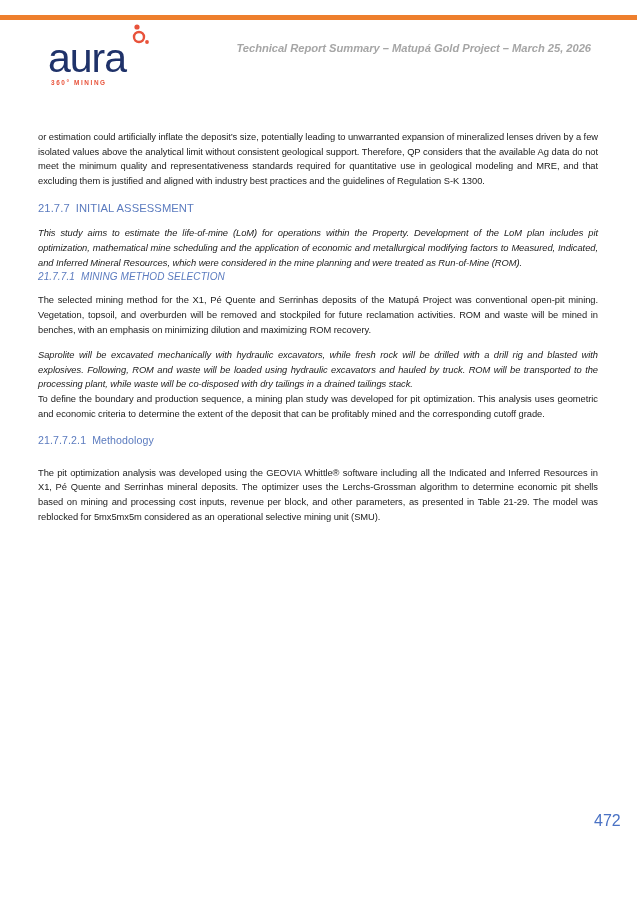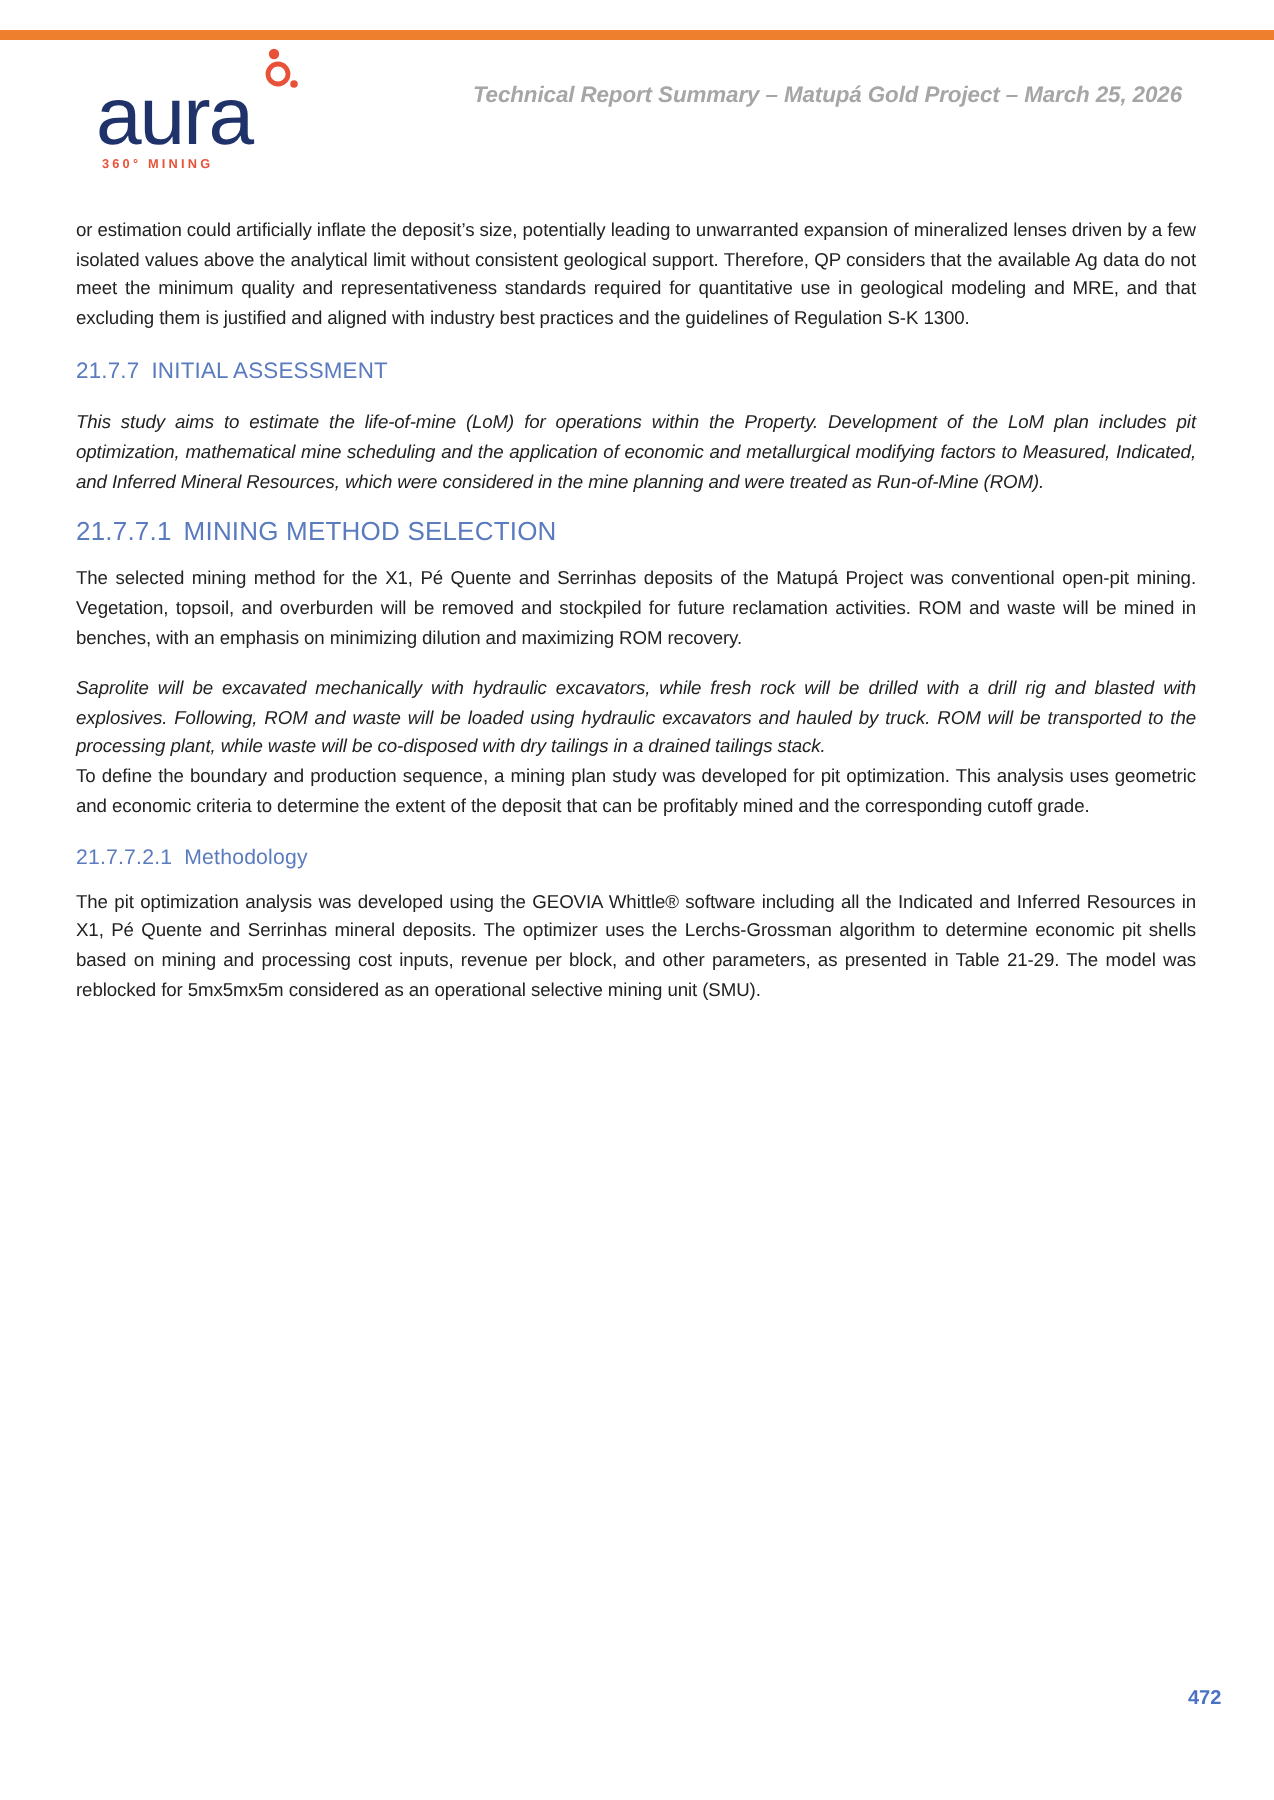--- a/index.html
+++ b/index.html
@@ -7,29 +7,29 @@
          font-family: "Liberation Sans", sans-serif; color: #1a1a1a; }
   .topbar { position: absolute; left: 0; top: 15px; width: 637px; height: 5px; background: #ee7f2d; }
   .logo { position: absolute; left: 48px; top: 20px; width: 120px; height: 66px; }
   .logo-word { position: absolute; left: 0; top: 18px; font-family: "Liberation Sans", sans-serif;
                font-size: 41px; letter-spacing: -1px; color: #1f3269; line-height: 1; font-weight: normal; }
   .logo-tag { position: absolute; left: 3px; top: 59px; font-size: 6.4px; letter-spacing: 1.6px;
               color: #e8523a; font-weight: bold; }
   .logo-mark { position: absolute; left: 83px; top: 0; width: 30px; height: 30px; }
   .header-title { position: absolute; right: 46px; top: 42px; font-size: 11.2px; font-weight: bold;
                   color: #a6a6a6; letter-spacing: -0.05px; white-space: nowrap; font-style: italic; }
-  .content { position: absolute; left: 38px; top: 108px; width: 560px; }
+  .content { position: absolute; left: 38px; top: 130px; width: 560px; }
   p { margin: 0; font-size: 9.35px; line-height: 14.7px; text-align: justify; color: #222; letter-spacing: -0.05px; }
   .gap { margin-top: 10.5px; font-style: italic; }
   h3 { margin: 0; font-weight: normal; color: #5b7bbf; letter-spacing: 0.1px; }
   .h-l3 { font-size: 11.2px; line-height: 15px; margin-top: 12px; margin-bottom: 9px; }
-  .h-l4 { font-size: 13px; line-height: 14px; margin-top: 11px; margin-bottom: 9px; }
-  .h-l5 { font-size: 10.6px; line-height: 14px; margin-top: 11px; margin-bottom: 8px; }
+  .h-l4 { font-size: 10px; line-height: 14px; margin-bottom: 9px; font-style: italic; }
+  .h-l5 { font-size: 10.6px; line-height: 14px; margin-top: 11px; margin-bottom: 19px; }
   .h-num { display: inline-block; margin-right: 6px; }
-  .page-num { position: absolute; left: 594px; top: 844px; font-size: 10px; color: #4a72c4; font-weight: bold; }
+  .page-num { position: absolute; left: 594px; top: 812px; font-size: 16px; color: #4a72c4; font-weight: normal; }
 </style>
 </head>
 <body>
 
 <div class="topbar"></div>
 
 <div class="logo">
   <span class="logo-word">aura</span>
   <svg class="logo-mark" viewBox="0 0 30 30">
     <circle cx="6" cy="7" r="2.6" fill="#e8523a"></circle>

